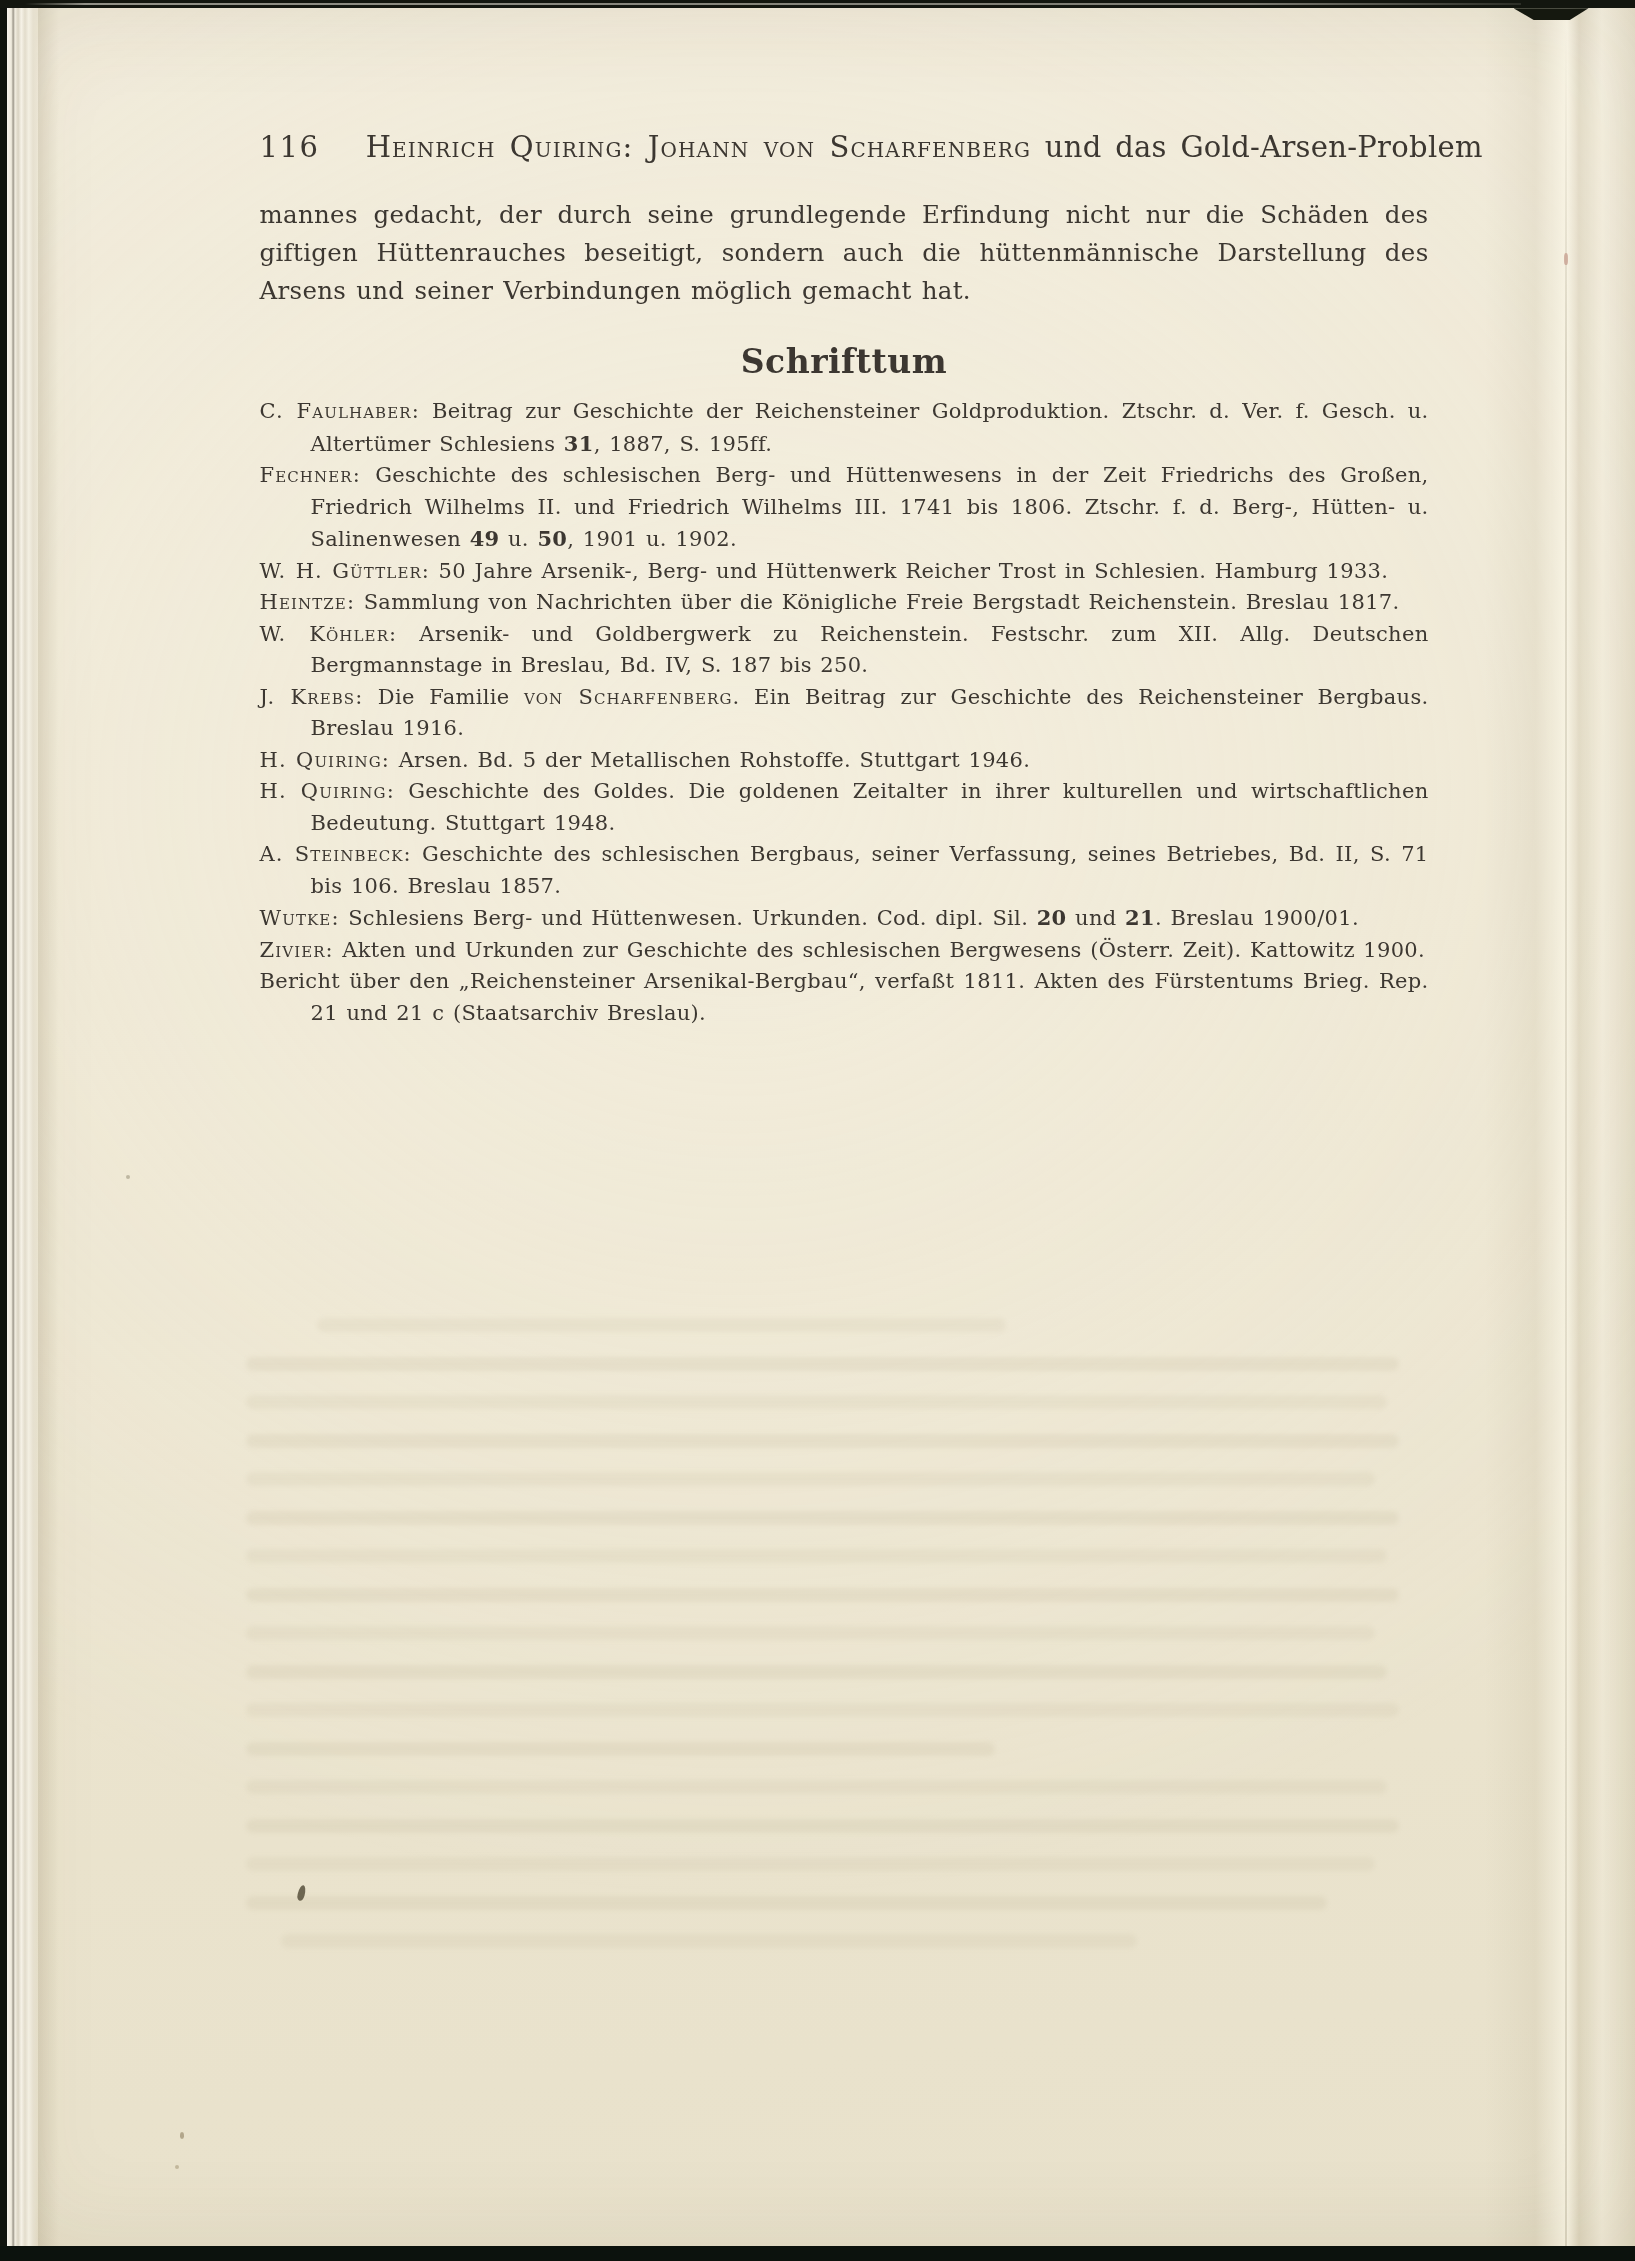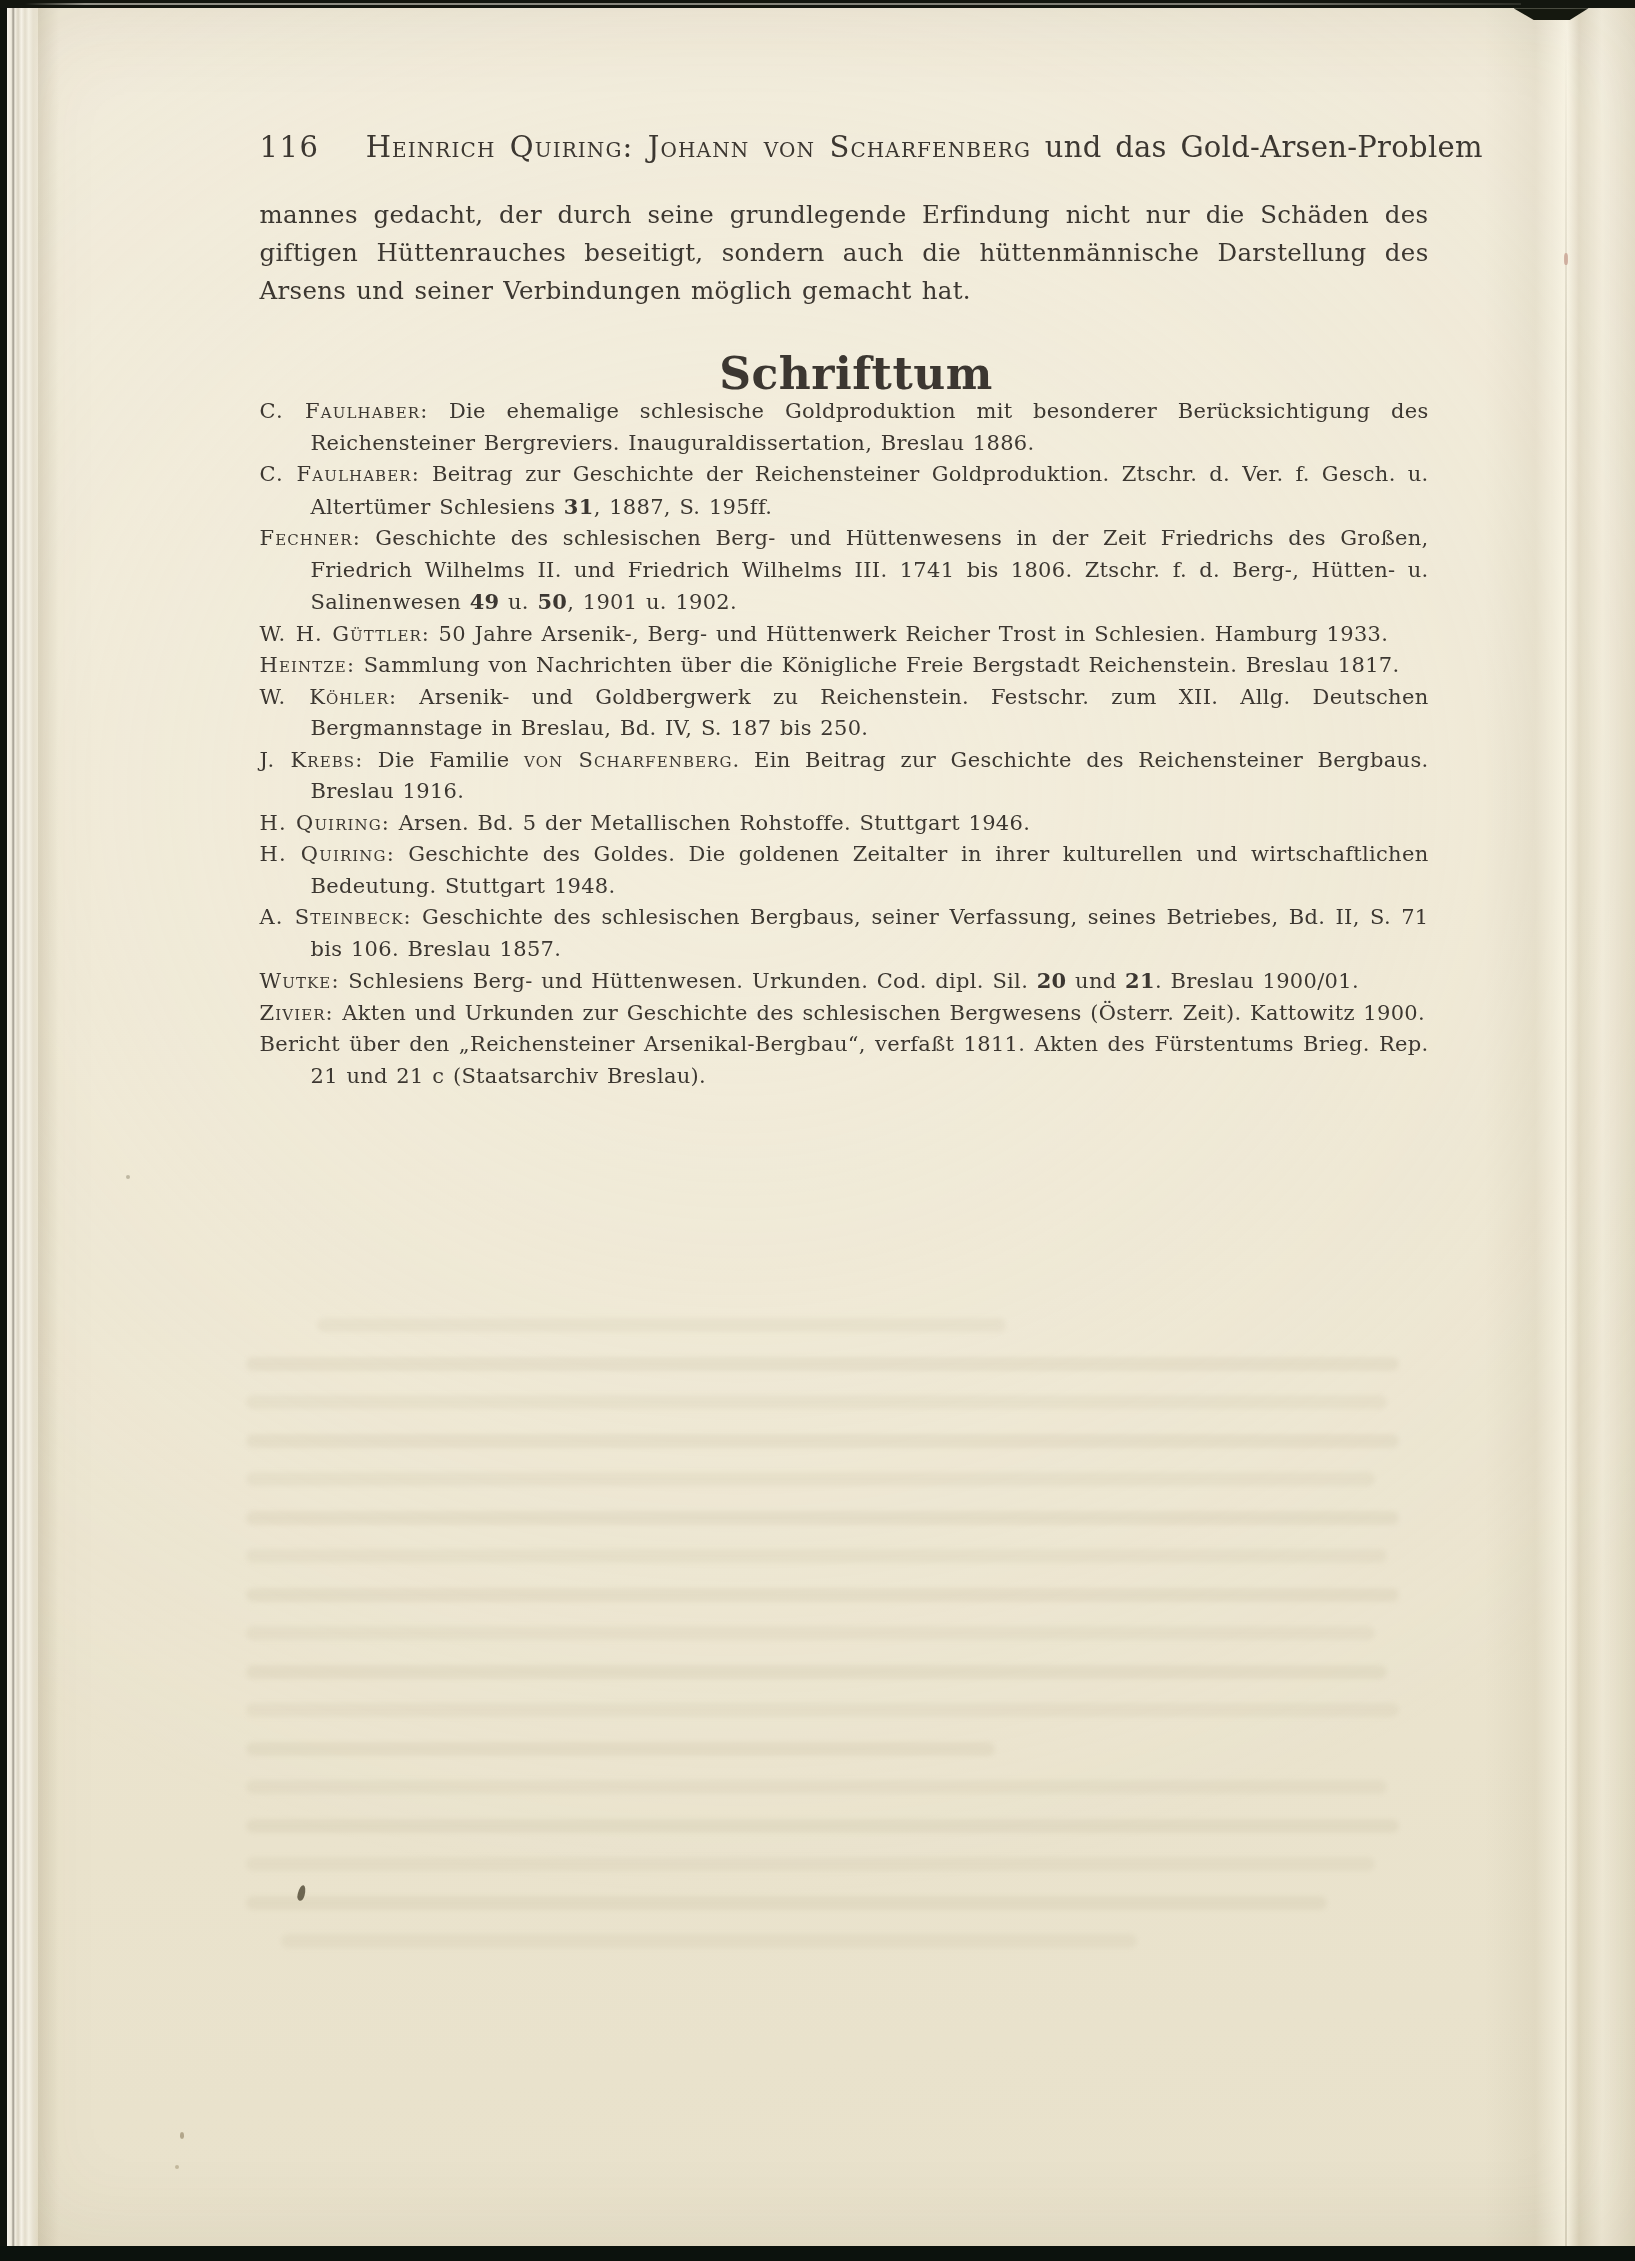--- a/index.html
+++ b/index.html
@@ -46,22 +46,22 @@
     clip-path:polygon(0 0,100% 0,74% 100%,28% 100%);}
   
   .content{position:absolute;left:253px;top:0;width:1169px;color:var(--ink);}
   .running-header{position:absolute;top:125px;left:0;width:100%;font-size:29px;line-height:29px;white-space:nowrap;}
   .page-num{letter-spacing:1.6px;}
   .run-title{margin-left:46px;word-spacing:4.1px;letter-spacing:0.3px;}
   .seg-sc{font-variant:small-caps;letter-spacing:1.1px;}
   .seg-b{font-weight:700;}
   .intro{position:absolute;top:188px;left:0;width:100%;margin:0;
     font-size:24.5px;line-height:38px;text-align:justify;letter-spacing:0.3px;word-spacing:2px;}
-  .schrifttum{position:absolute;top:336px;left:0;width:100%;margin:12px;text-align:center;
-    font-size:44px;line-height:36px;font-weight:700;letter-spacing:0.5px;}
+  .schrifttum{position:absolute;top:336px;left:0;width:100%;margin:0;text-align:center;
+    font-size:33px;line-height:36px;font-weight:700;letter-spacing:0.5px;}
   .biblio{position:absolute;top:388px;left:0;width:100%;
     font-size:21px;line-height:31.5px;text-align:justify;letter-spacing:0.3px;word-spacing:1.6px;}
   .bib{margin:0;padding-left:51px;text-indent:-51px;}
   
   .ghost{position:absolute;left:239px;top:1310px;width:1189px;}
   .gl{height:14px;margin-bottom:24.5px;background:var(--ghost);opacity:.16;
     filter:blur(2.5px);border-radius:7.4px;}
   .gl:nth-child(odd){opacity:.13;}
   .gl:nth-child(1){width:58%;margin-left:6%;}
   .gl:nth-child(2){width:97%;}
@@ -128,21 +128,20 @@
     <div class="content">
       <div class="running-header">
         <span class="page-num">116</span><span class="run-title"><span class="seg-sc">Heinrich Quiring: Johann von Scharfenberg</span><span> und das Gold-Arsen-Problem</span></span>
       </div>
 
       <p class="intro">mannes gedacht, der durch seine grundlegende Erfindung nicht nur die Schäden des giftigen Hüttenrauches beseitigt, sondern auch die hüttenmännische Darstellung des Arsens und seiner Verbindungen möglich gemacht hat.</p>
 
       <h2 class="schrifttum">Schrifttum</h2>
 
       <div class="biblio">
-        <p class="bib"><span class="seg-sc">C. Faulhaber:</span><span> Die ehemalige schlesische Goldproduktion mit besonderer Berücksichtigung des Reichensteiner Bergreviers. Inauguraldissertation, Breslau 1886.</span></p>
         <p class="bib"><span class="seg-sc">C. Faulhaber:</span><span> Beitrag zur Geschichte der Reichensteiner Goldproduktion. Ztschr. d. Ver. f. Gesch. u. Altertümer Schlesiens </span><span class="seg-b">31</span><span>, 1887, S. 195ff.</span></p>
         <p class="bib"><span class="seg-sc">Fechner:</span><span> Geschichte des schlesischen Berg- und Hüttenwesens in der Zeit Friedrichs des Großen, Friedrich Wilhelms II. und Friedrich Wilhelms III. 1741 bis 1806. Ztschr. f. d. Berg-, Hütten- u. Salinenwesen </span><span class="seg-b">49</span><span> u. </span><span class="seg-b">50</span><span>, 1901 u. 1902.</span></p>
         <p class="bib"><span class="seg-sc">W. H. Güttler:</span><span> 50 Jahre Arsenik-, Berg- und Hüttenwerk Reicher Trost in Schlesien. Hamburg 1933.</span></p>
         <p class="bib"><span class="seg-sc">Heintze:</span><span> Sammlung von Nachrichten über die Königliche Freie Bergstadt Reichenstein. Breslau 1817.</span></p>
         <p class="bib"><span class="seg-sc">W. Köhler:</span><span> Arsenik- und Goldbergwerk zu Reichenstein. Festschr. zum XII. Allg. Deutschen Bergmannstage in Breslau, Bd. IV, S. 187 bis 250.</span></p>
         <p class="bib"><span class="seg-sc">J. Krebs:</span><span> Die Familie </span><span class="seg-sc">von Scharfenberg</span><span>. Ein Beitrag zur Geschichte des Reichensteiner Bergbaus. Breslau 1916.</span></p>
         <p class="bib"><span class="seg-sc">H. Quiring:</span><span> Arsen. Bd. 5 der Metallischen Rohstoffe. Stuttgart 1946.</span></p>
         <p class="bib"><span class="seg-sc">H. Quiring:</span><span> Geschichte des Goldes. Die goldenen Zeitalter in ihrer kulturellen und wirtschaftlichen Bedeutung. Stuttgart 1948.</span></p>
         <p class="bib"><span class="seg-sc">A. Steinbeck:</span><span> Geschichte des schlesischen Bergbaus, seiner Verfassung, seines Betriebes, Bd. II, S. 71 bis 106. Breslau 1857.</span></p>
         <p class="bib"><span class="seg-sc">Wutke:</span><span> Schlesiens Berg- und Hüttenwesen. Urkunden. Cod. dipl. Sil. </span><span class="seg-b">20</span><span> und </span><span class="seg-b">21</span><span>. Breslau 1900/01.</span></p>

